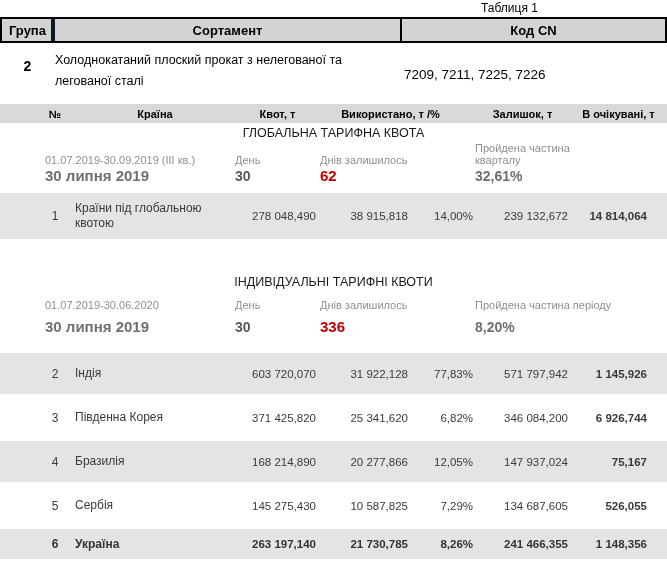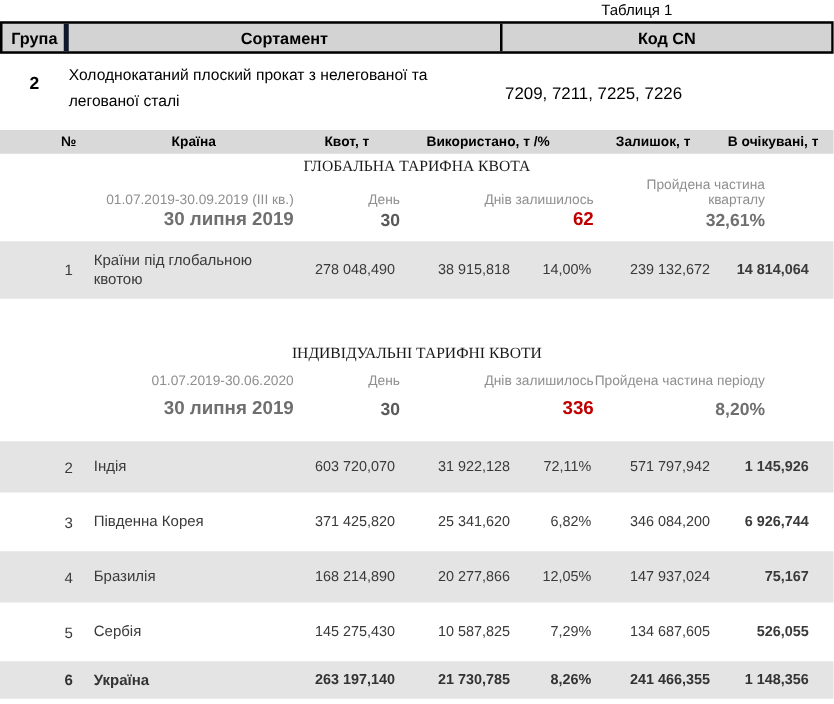--- a/index.html
+++ b/index.html
@@ -35,26 +35,26 @@
   .cols-header {
     margin-top:6px;
     display:grid; grid-template-columns:75px 160px 85px 155px 95px 1fr;
     background:#d9d9d9; height:19px; align-items:center;
     font-weight:bold; font-size:11px;
   }
   .cols-header div { text-align:center; }
   .cols-header .num-h { padding-left:35px; }
   .cols-header .used-h { padding-right:14px; }
 
-  .section-title { text-align:center; font-size:12.5px; color:#1a1a1a; height:18px; line-height:18px; margin-top:1px;font-family:Liberation Serif, serif; }
+  .section-title { text-align:center; font-size:12.5px; color:#1a1a1a; height:18px; line-height:18px; margin-top:1px; }
   .section-title.ind { margin-top:34px; height:19px; }
 
   
   .period { display:grid; grid-template-columns:235px 85px 155px 1fr; }
-  .period > div { text-align:right; }
+  .period > div { text-align:left; }
   .period > div:nth-child(1) { padding-left:45px; }
   .period > div:nth-child(4) { padding-right:55px; }
   .period.labels { font-size:11px; color:#8f8f8f; height:19px; align-items:end; }
   .period.values { height:29px; align-items:center; font-weight:bold; }
   .period.values .pdate { font-size:15px; color:#6f6f6f; }
   .period.values .pday  { font-size:14px; color:#595959; }
   .period.values .pleft { font-size:15px; color:#c00000; }
   .period.values .pprog { font-size:14px; color:#6f6f6f; }
   .period.values.ind { height:31px; }
 
@@ -144,21 +144,21 @@
     <div class="pday">30</div>
     <div class="pleft">336</div>
     <div class="pprog">8,20%</div>
   </div>
 
   <div class="drow shaded country-row first-ind">
     <div class="num">2</div>
     <div class="country">Індія</div>
     <div class="r quota">603 720,070</div>
     <div class="r used">31 922,128</div>
-    <div class="r pct">72,11%</div>
+    <div class="r pct">77,83%</div>
     <div class="r rem">571 797,942</div>
     <div class="r exp">1 145,926</div>
   </div>
 
   <div class="drow country-row">
     <div class="num">3</div>
     <div class="country">Південна Корея</div>
     <div class="r quota">371 425,820</div>
     <div class="r used">25 341,620</div>
     <div class="r pct">6,82%</div>

